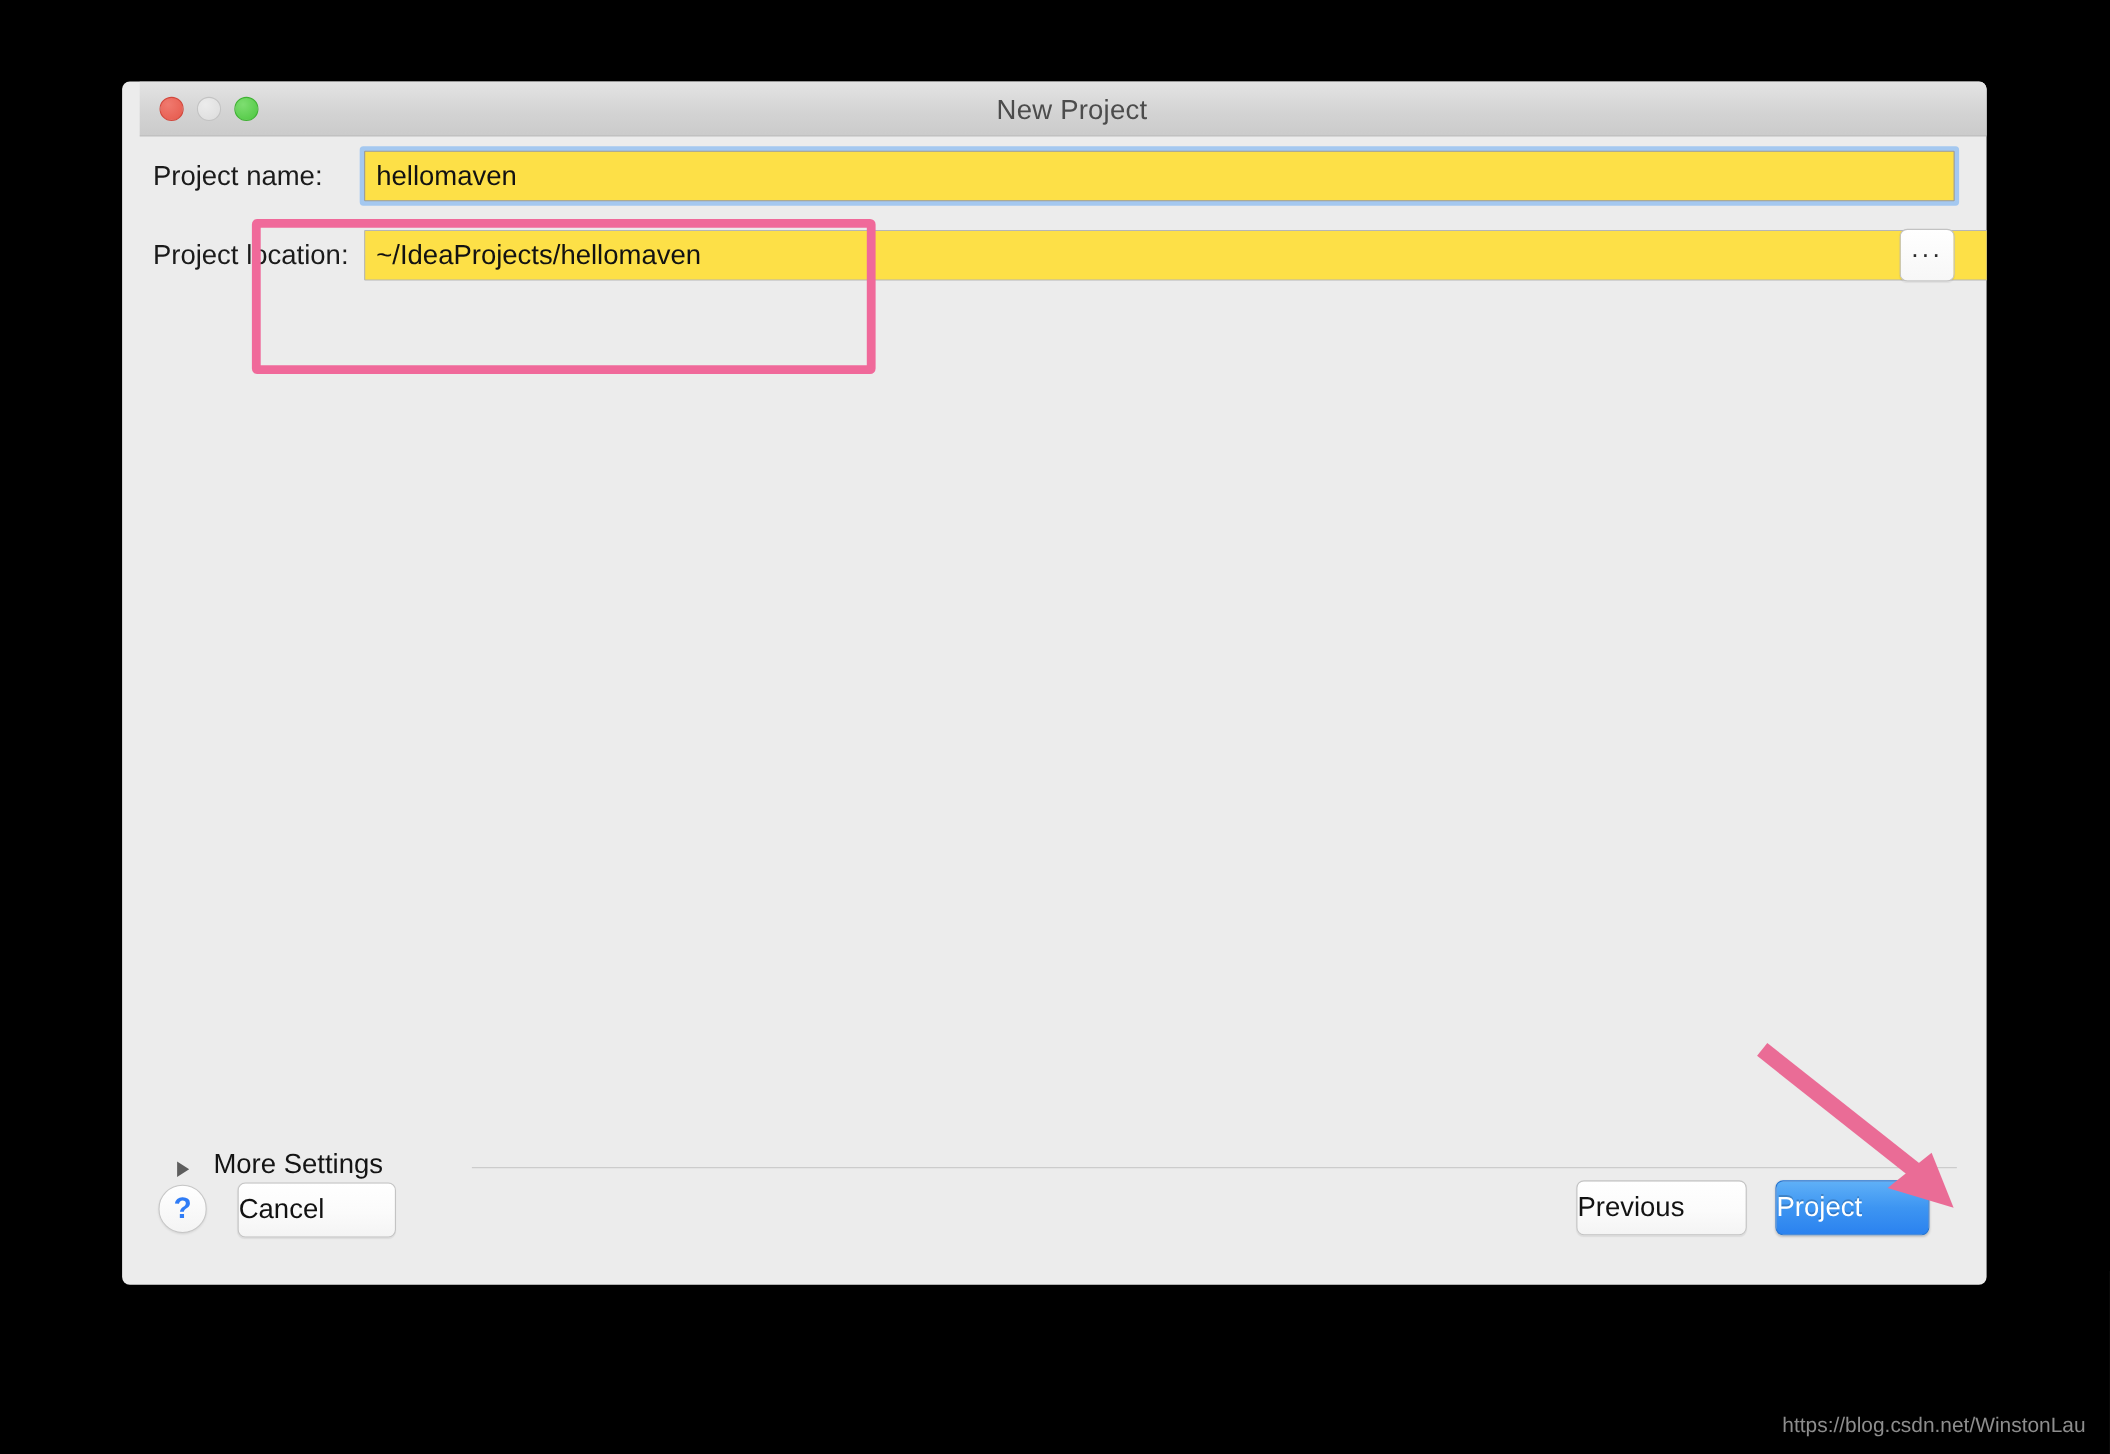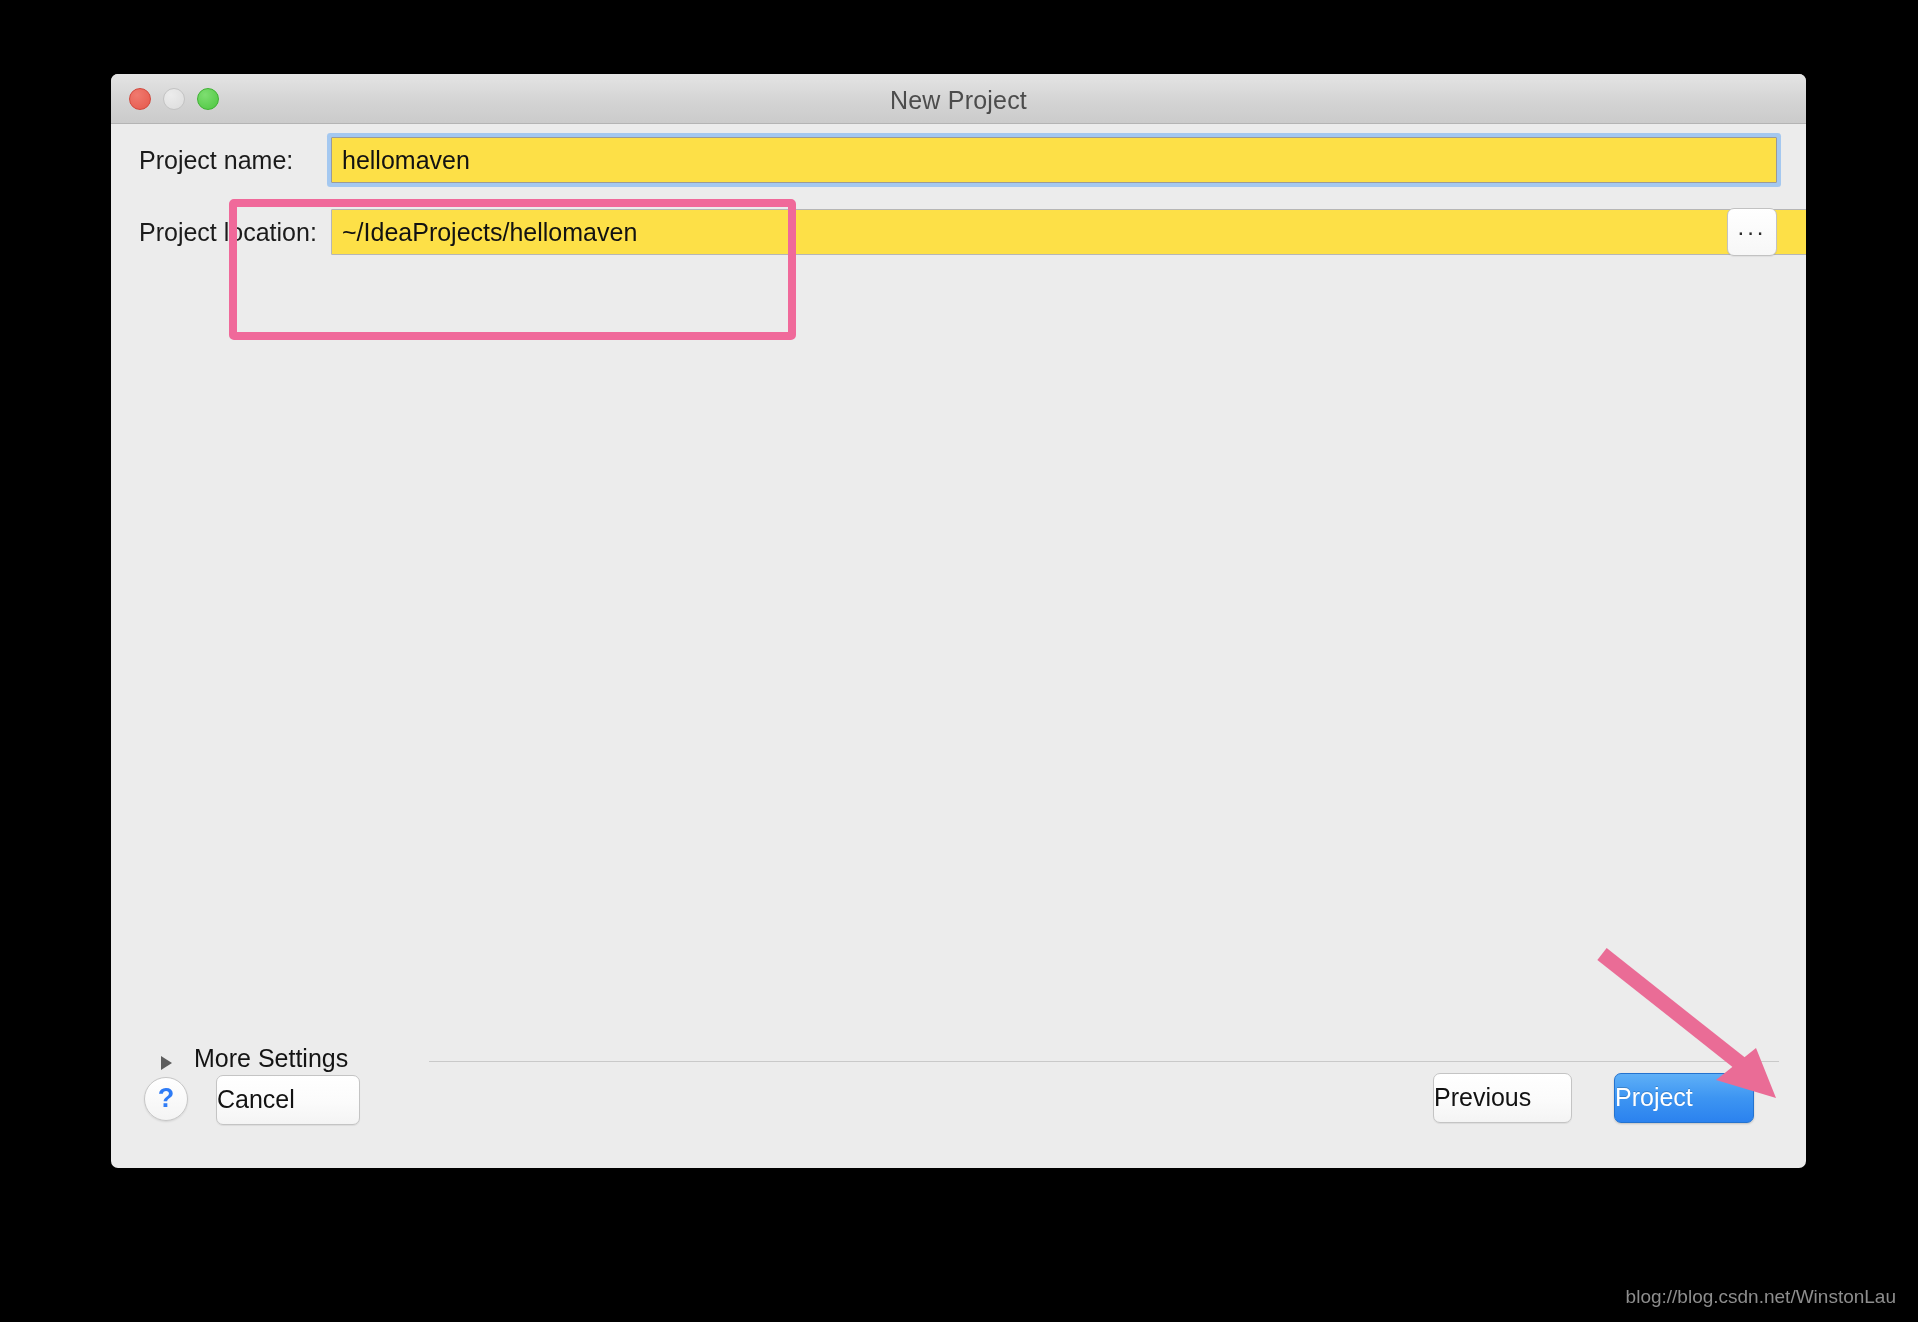--- a/index.html
+++ b/index.html
@@ -25,21 +25,21 @@
     height: 1094px;
     background: #ececec;
     border-radius: 7px;
     box-shadow: 0 6px 24px rgba(0,0,0,0.55);
     overflow: hidden;
   }
 
   
   #titlebar {
     position: absolute;
-    left: 0; top: 0;
+    left: 16px; top: 0;
     width: 100%;
     height: 50px;
     background: linear-gradient(to bottom, #e4e4e4 0%, #d4d4d4 55%, #cbcbcb 100%);
     border-bottom: 1px solid #b4b4b4;
     box-sizing: border-box;
   }
   #titlebar .title {
     position: absolute;
     left: 0; right: 0;
     top: 12px;
@@ -228,21 +228,21 @@
   #cancel-button {
     left: 105px;
     top: 27px;
     width: 144px;
     height: 50px;
     line-height: 46px;
   }
   #previous-button {
     left: 1322px;
     top: 25px;
-    width: 139px;
+    width: 155px;
     height: 50px;
     line-height: 46px;
   }
   #finish-button {
     left: 1503px;
     top: 25px;
     width: 140px;
     height: 50px;
     line-height: 46px;
   }
@@ -309,13 +309,13 @@
     <div class="btn btn-blue" id="finish-button">Project</div>
   </div>
 
 </div>
 
 <svg id="pink-arrow" viewBox="0 0 230 170">
   <line x1="22" y1="14" x2="166" y2="128" stroke="#ea6c96" stroke-width="15" stroke-linecap="butt"></line>
   <polygon points="196,158 136,140 176,108" fill="#ea6c96"></polygon>
 </svg>
 
-<div id="watermark">blog://blog.csdn.net/WinstonLau</div>
+<div id="watermark">https://blog.csdn.net/WinstonLau</div>
 
 </body></html>

